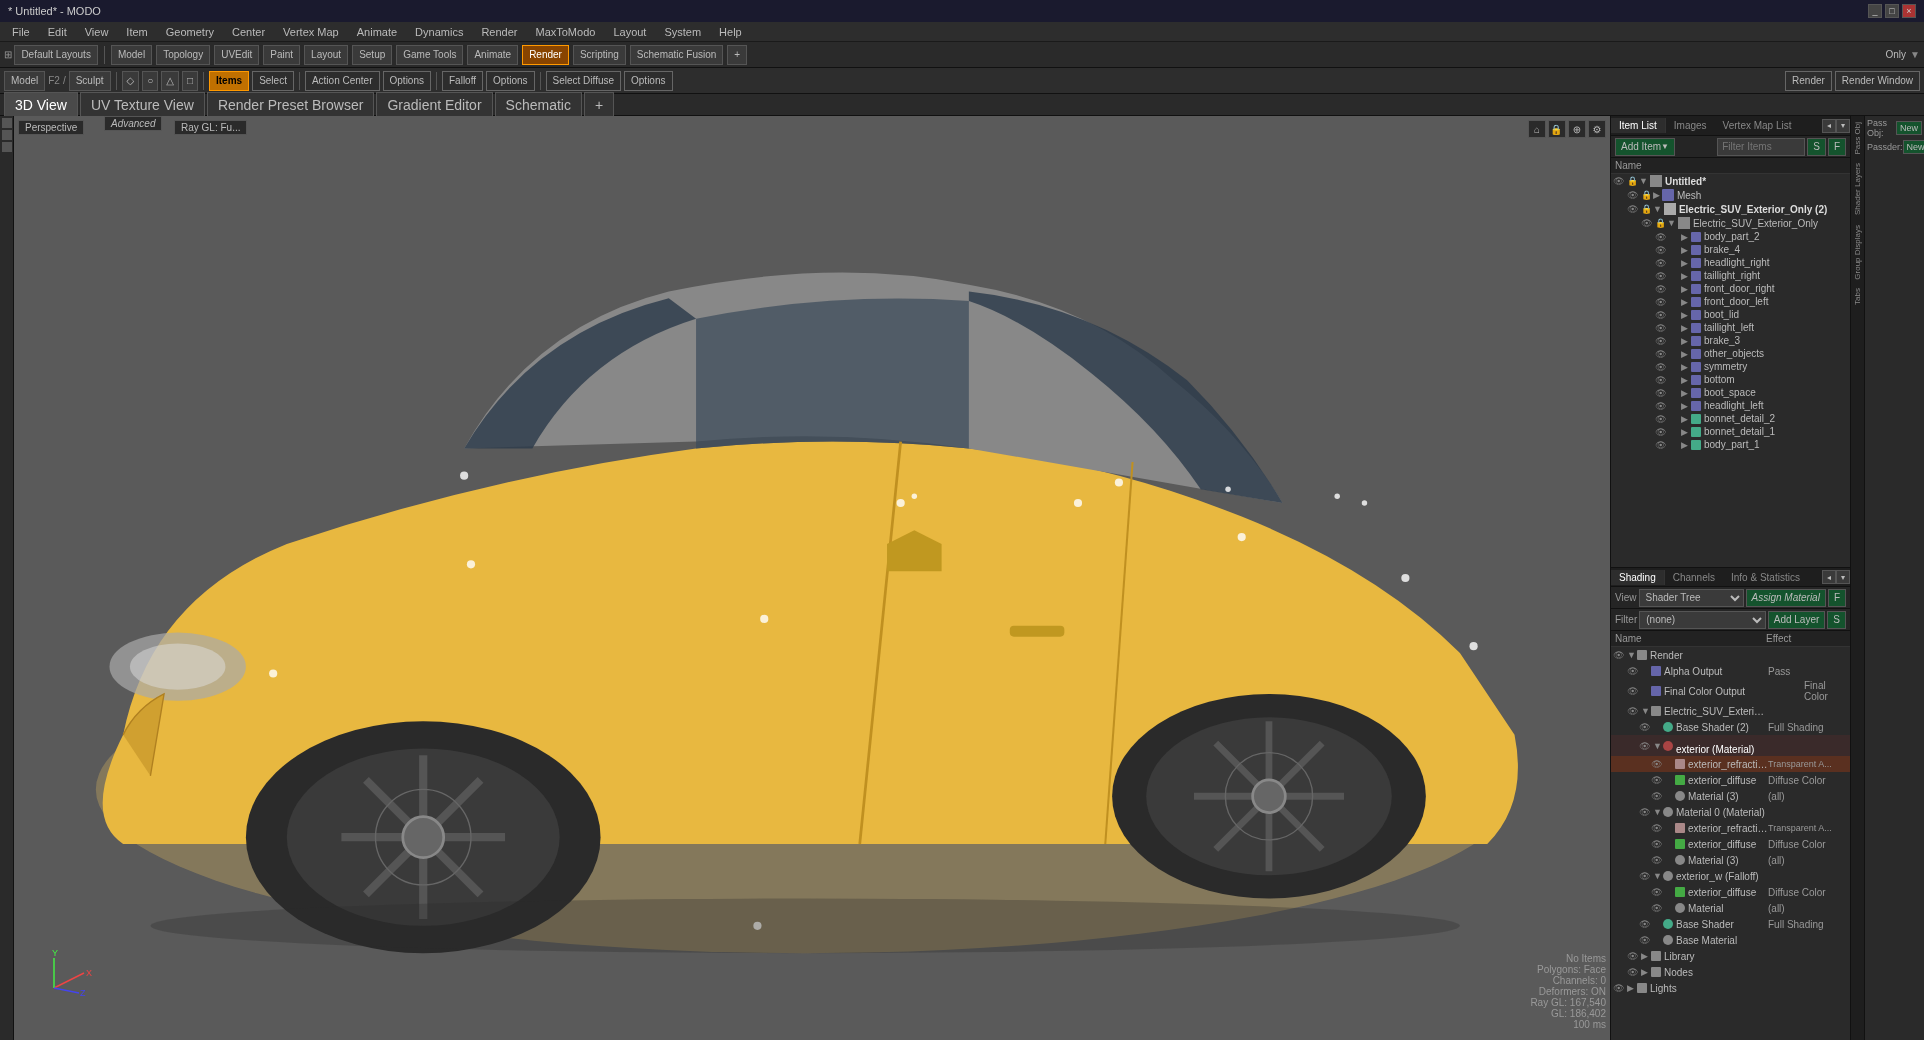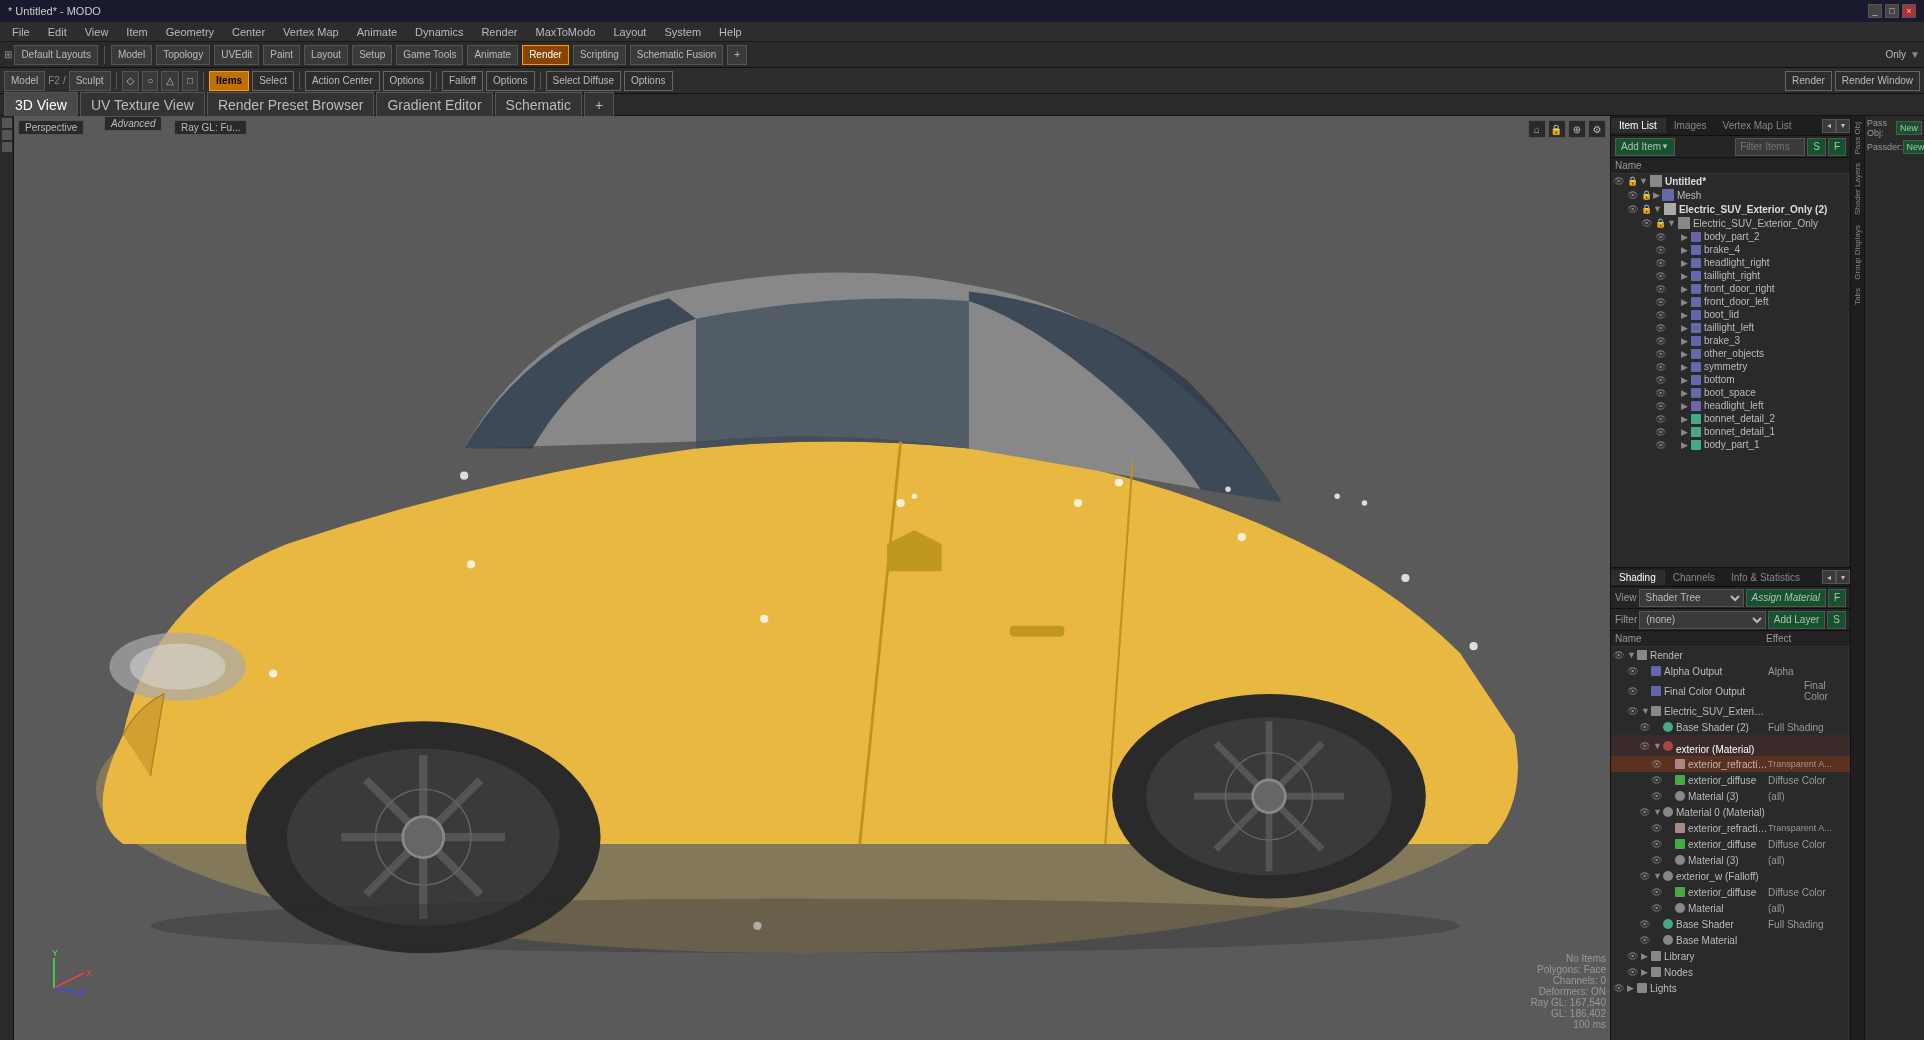--- a/index.html
+++ b/index.html
@@ -284,21 +284,21 @@
       <div class="ph-btn">◂</div>
       <div class="ph-btn">▾</div>
     </div>
 
     <div style="height:22px; background:#252525; display:flex; align-items:center; padding:0 4px; gap:2px; border-bottom:1px solid #111;">
       <button class="small-btn" style="font-size:10px;">
         <span>Add Item</span>
         <span style="font-size:8px;">▼</span>
       </button>
       <div style="flex:1;"></div>
-      <input type="text" class="input-field" style="width: 70px;" placeholder="Filter Items">
+      <input type="text" class="input-field" style="width: 88px;" placeholder="Filter Items">
       <button class="small-btn">S</button>
       <button class="small-btn">F</button>
     </div>
 
     <div class="col-header">
       <span>Name</span>
     </div>
 
     <div id="item-tree" style="height:310px; overflow-y:auto; background:#2a2a2a;">
 
@@ -495,21 +495,21 @@
         <span style="width:10px;height:10px;background:#888;border-radius:1px;display:inline-block;margin-right:3px;"></span>
         <span class="shade-name">Render</span>
         <span class="shade-effect" style="width:80px;"></span>
       </div>
 
       <div class="shade-row" style="padding-left:16px;">
         <span style="width:14px;color:#888;font-size:9px;">👁</span>
         <span style="width:10px;"></span>
         <span style="width:10px;height:10px;background:#66a;border-radius:1px;display:inline-block;margin-right:3px;"></span>
         <span class="shade-name">Alpha Output</span>
-        <span class="shade-effect" style="width:80px;">Alpha</span>
+        <span class="shade-effect" style="width:80px;">Pass</span>
       </div>
 
       <div class="shade-row" style="padding-left:16px;">
         <span style="width:14px;color:#888;font-size:9px;">👁</span>
         <span style="width:10px;"></span>
         <span style="width:10px;height:10px;background:#66a;border-radius:1px;display:inline-block;margin-right:3px;"></span>
         <span class="shade-name">Final Color Output</span>
         <span class="shade-effect" style="width:80px;padding-left:36px;">Final Color</span>
       </div>
 

